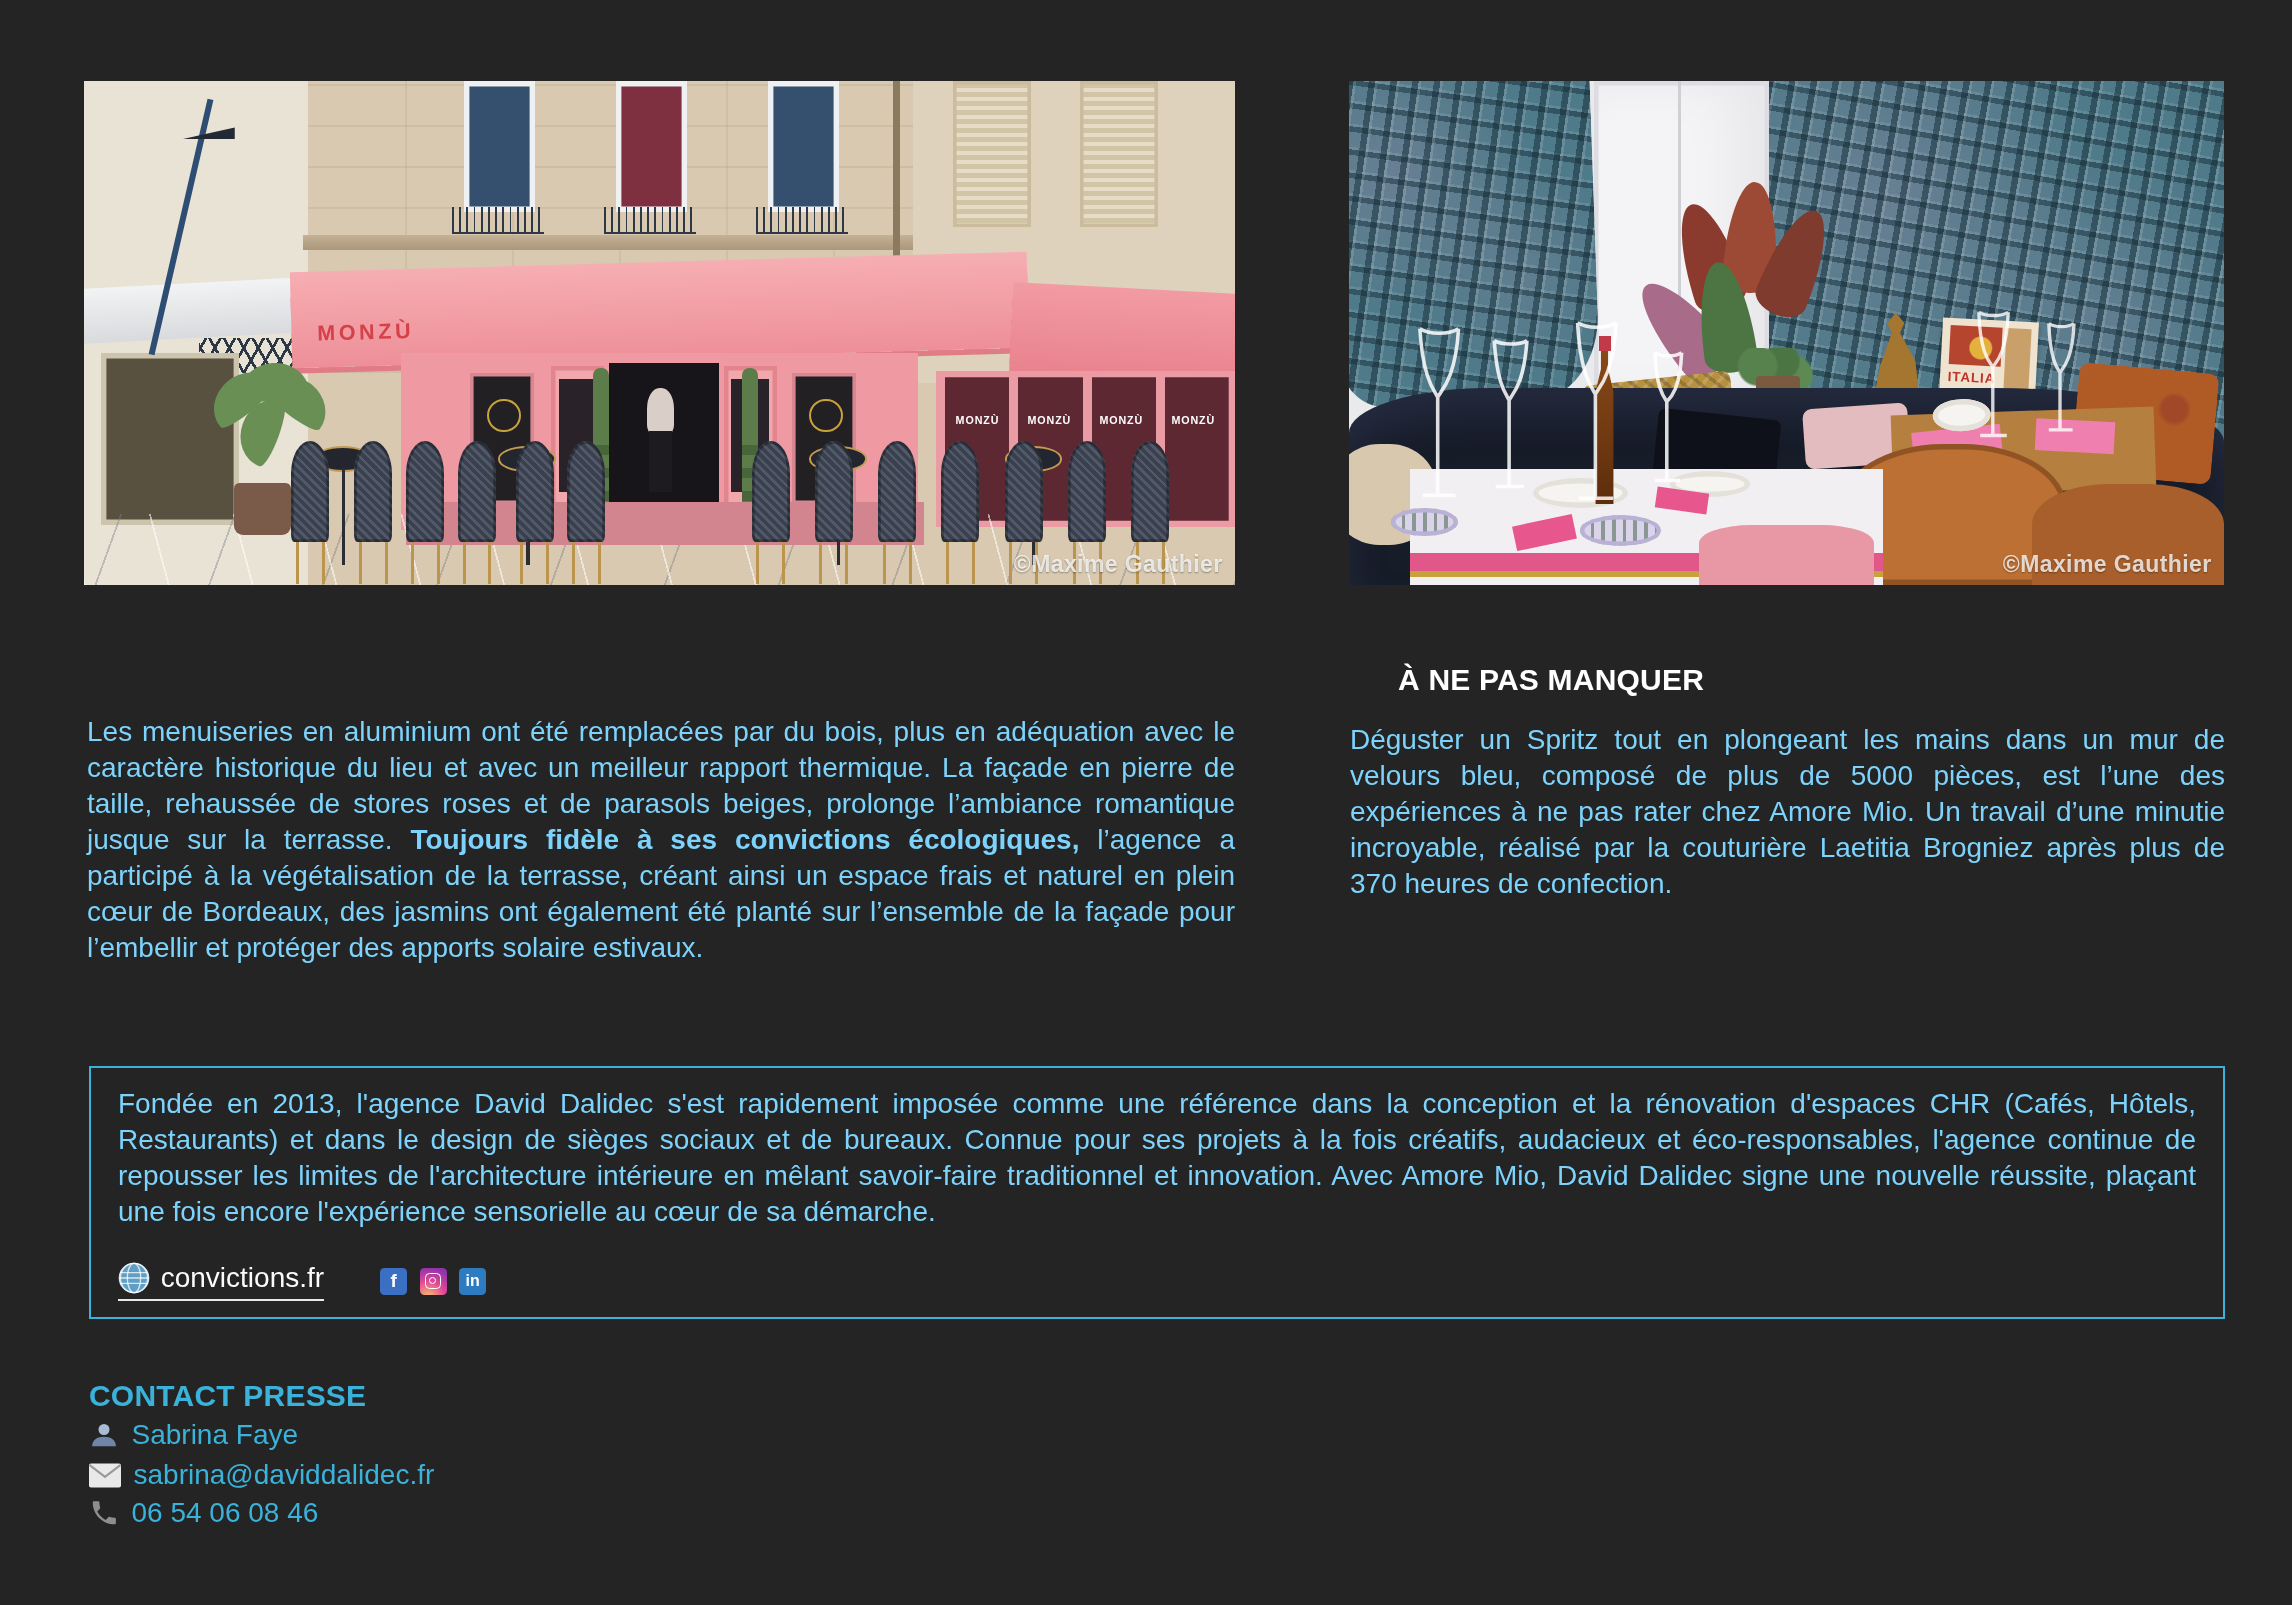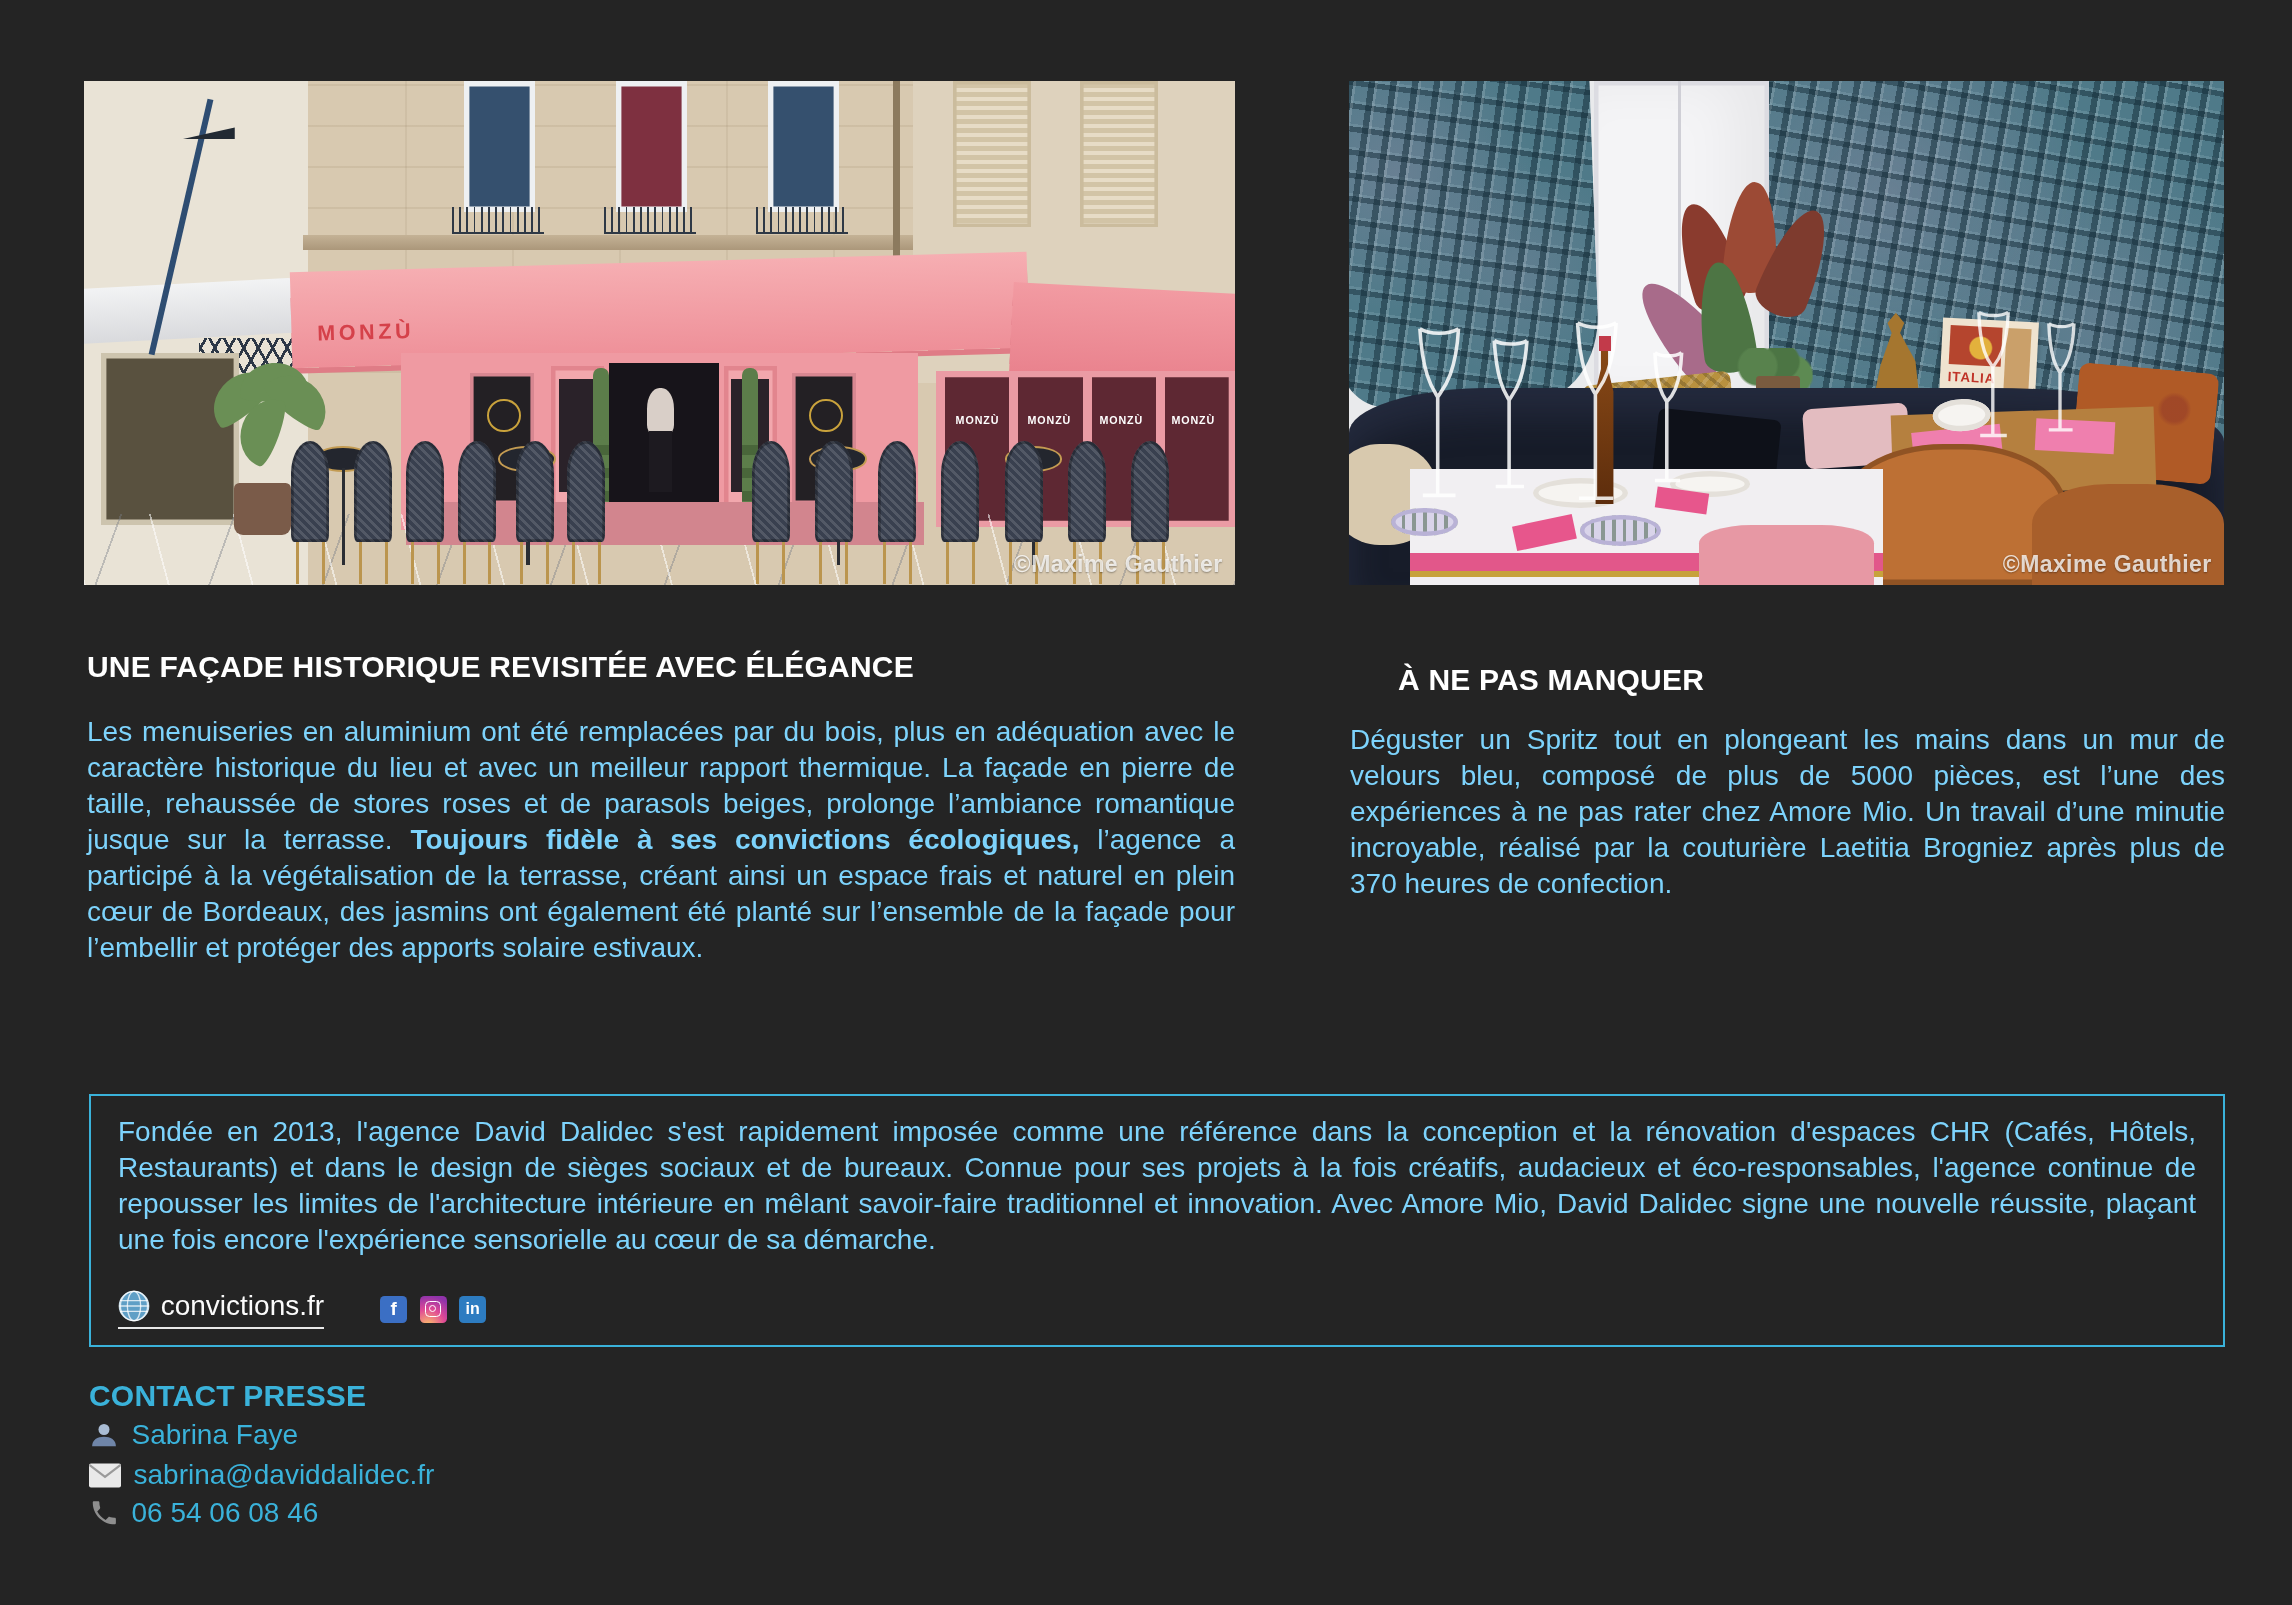--- a/index.html
+++ b/index.html
@@ -146,21 +146,21 @@
   .chair-orange2{left:78%;top:80%;width:22%;height:20%;background:#a85f2b;border-radius:40% 40% 0 0;}
   .chair-pinkF{left:40%;top:88%;width:20%;height:12%;background:#e798a4;border-radius:30% 30% 0 0;}
   .bottle{left:27.5%;top:52%;width:3.4%;height:32%;
     background:linear-gradient(#8a4a17,#5d2d0c);
     clip-path:polygon(38% 0,62% 0,62% 16%,80% 30%,80% 100%,20% 100%,20% 30%,38% 16%);}
   .bottle-cap{left:28.6%;top:50.5%;width:1.3%;height:3%;background:#c23a4a;}
   svg.glasses{overflow:visible;}
 
   
   .about-box{left:89px;top:1066px;width:2136px;height:253px;border:2.7px solid #3ab2da;
-    box-sizing:border-box;padding:18px 27px 0 27px;margin-top:28px;}
+    box-sizing:border-box;padding:18px 27px 0 27px;}
   .about-box p{width:100%;}
   .linkrow{position:absolute;left:27px;bottom:16px;display:flex;align-items:center;}
   .weblink{display:flex;align-items:center;gap:10.7px;border-bottom:2.7px solid #e8e8e8;
     padding-bottom:5.4px;cursor:pointer;}
   .weblink span{font-size:28px;color:#fbfbfb;}
   .social{display:flex;gap:12.5px;margin-left:56px;}
   .sicon{width:27px;height:27px;border-radius:4.5px;display:flex;align-items:center;justify-content:center;
     color:#fff;font-weight:bold;font-size:19px;cursor:pointer;font-family:"Liberation Sans",sans-serif;}
   .fb{background:#3b6fc4;}
   .ig{background:radial-gradient(circle at 30% 110%,#fdc468,#df4996 48%,#9033aa 85%);}
@@ -330,21 +330,20 @@
       <g fill="none" stroke="rgba(255,255,255,.8)" stroke-width="2.4">
         <path d="M12 4 C13 34 20 40 22 43 L22 92 M13 92 H32 M33 4 C32 34 24 40 22 43 M12 4 C17 7 28 7 33 4"></path>
         <path d="M62 12 C63 38 68 44 70 47 L70 88 M62 88 H79 M80 12 C79 38 72 44 70 47 M62 12 C66 15 76 15 80 12"></path>
       </g>
     </svg>
 
     <div class="chair-pinkF"></div>
     <div class="caption">©Maxime Gauthier</div>
   </div>
 
-  <h2 class="sec abs" style="left:87px;top:650px;width:1155px">UNE FAÇADE HISTORIQUE REVISITÉE AVEC ÉLÉGANCE</h2>
 
   <p class="body abs" style="left:87px;top:714px;width:1148px"><span>Les menuiseries en aluminium ont été remplacées par du bois, plus en adéquation avec le caractère historique du lieu et avec un meilleur rapport thermique. La façade en pierre de taille, rehaussée de stores roses et de parasols beiges, prolonge l’ambiance romantique jusque sur la terrasse. </span><b>Toujours fidèle à ses convictions écologiques,</b><span> l’agence a participé à la végétalisation de la terrasse, créant ainsi un espace frais et naturel en plein cœur de Bordeaux, des jasmins ont également été planté sur l’ensemble de la façade pour l’embellir et protéger des apports solaire estivaux.</span></p>
 
   <h2 class="sec abs" style="left:1398px;top:663px;width:878px">À NE PAS MANQUER</h2>
 
   <p class="body abs" style="left:1350px;top:722px;width:875px">Déguster un Spritz tout en plongeant les mains dans un mur de velours bleu, composé de plus de 5000 pièces, est l’une des expériences à ne pas rater chez Amore Mio. Un travail d’une minutie incroyable, réalisé par la couturière Laetitia Brogniez après plus de 370 heures de confection.</p>
 
 
   <div class="abs about-box">
     <p class="body">Fondée en 2013, l'agence David Dalidec s'est rapidement imposée comme une référence dans la conception et la rénovation d'espaces CHR (Cafés, Hôtels, Restaurants) et dans le design de sièges sociaux et de bureaux. Connue pour ses projets à la fois créatifs, audacieux et éco-responsables, l'agence continue de repousser les limites de l'architecture intérieure en mêlant savoir-faire traditionnel et innovation. Avec Amore Mio, David Dalidec signe une nouvelle réussite, plaçant une fois encore l'expérience sensorielle au cœur de sa démarche.</p>

